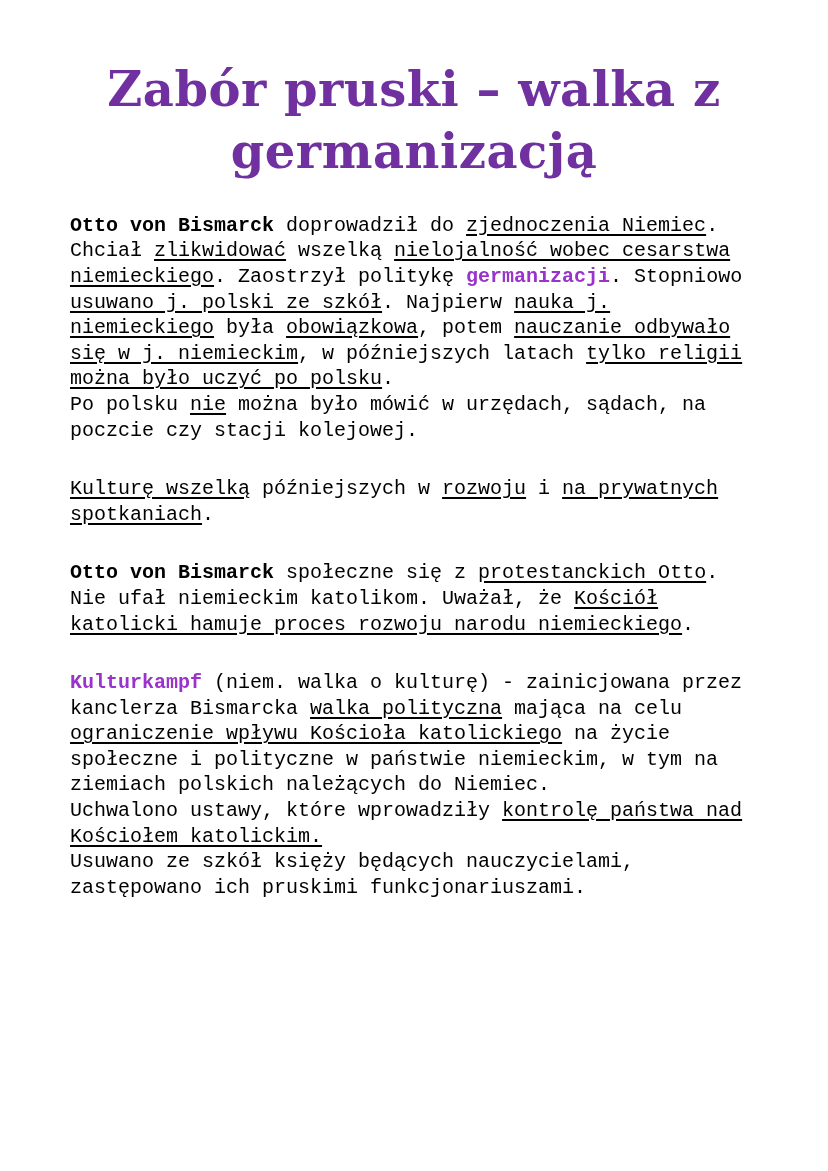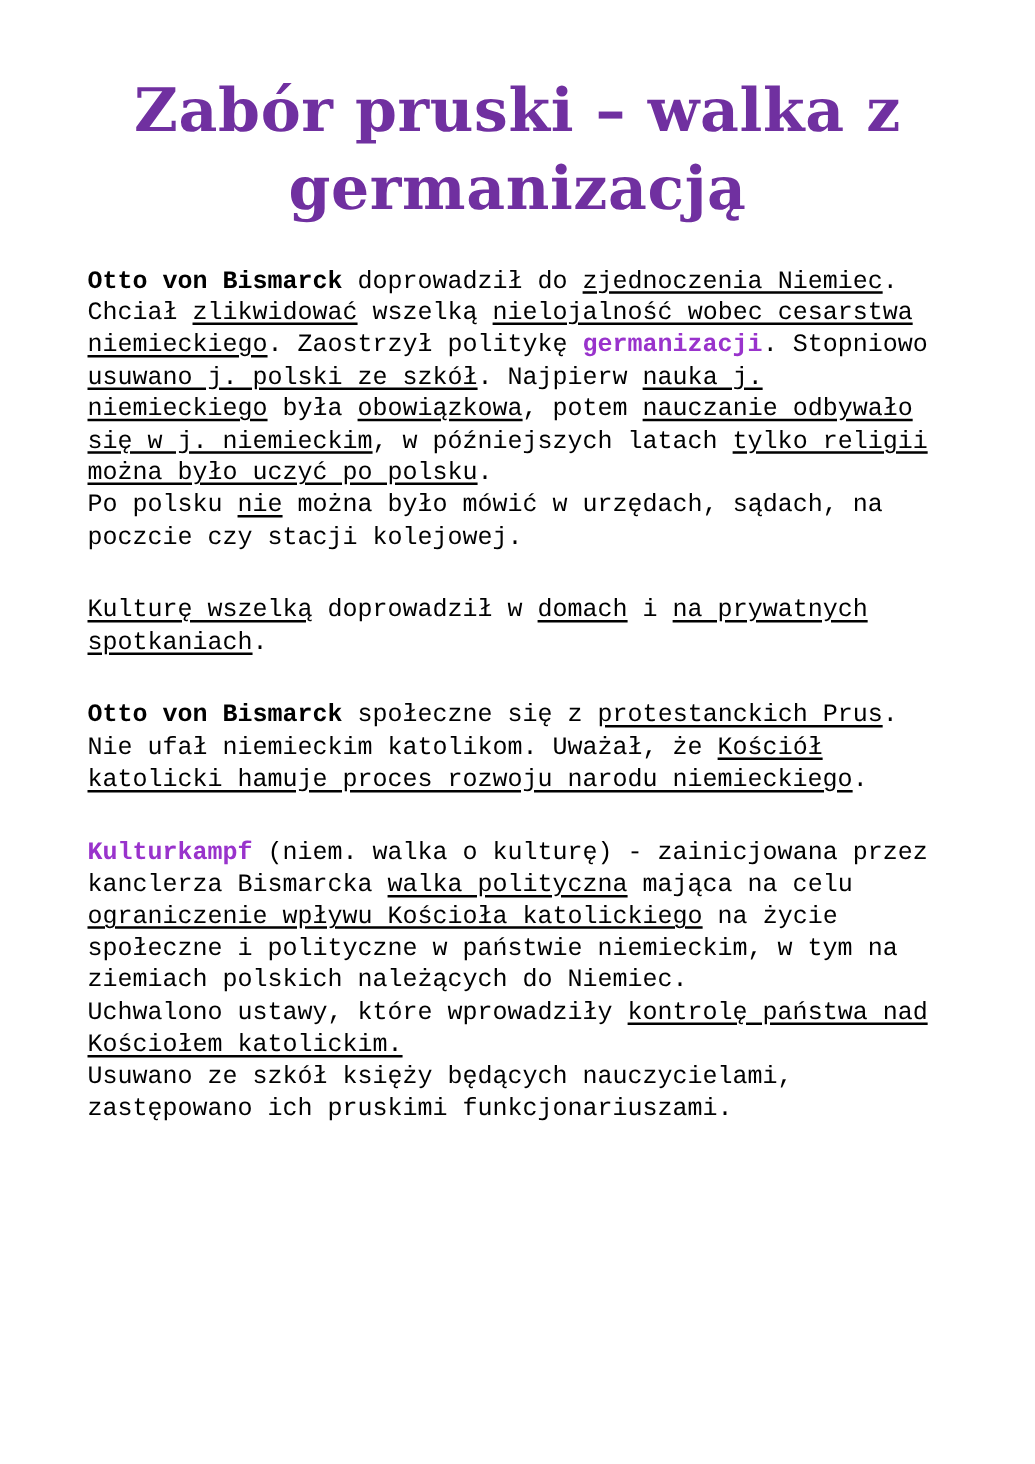--- a/index.html
+++ b/index.html
@@ -50,19 +50,19 @@
 </style>
 </head>
 <body>
 
 <div class="page">
   <h1 class="title">Zabór pruski – walka z germanizacją</h1>
 
   <div class="body-text">
     <p class="para"><span class="bold">Otto von Bismarck</span><span> doprowadził do </span><span class="underline">zjednoczenia Niemiec</span><span>. Chciał </span><span class="underline">zlikwidować</span><span> wszelką </span><span class="underline">nielojalność wobec cesarstwa niemieckiego</span><span>. Zaostrzył politykę </span><span class="bold accent">germanizacji</span><span>. Stopniowo </span><span class="underline">usuwano j. polski ze szkół</span><span>. Najpierw </span><span class="underline">nauka j. niemieckiego</span><span> była </span><span class="underline">obowiązkowa</span><span>, potem </span><span class="underline">nauczanie odbywało się w j. niemieckim</span><span>, w późniejszych latach </span><span class="underline">tylko religii można było uczyć po polsku</span><span>.</span><br><span>Po polsku </span><span class="underline">nie</span><span> można było mówić w urzędach, sądach, na poczcie czy stacji kolejowej.</span></p>
 
-    <p class="para"><span class="underline">Kulturę wszelką</span><span> doprowadził w </span><span class="underline">domach</span><span> i </span><span class="underline">na prywatnych spotkaniach</span><span>.</span></p>
+    <p class="para"><span class="underline">Kulturę wszelką</span><span> późniejszych w </span><span class="underline">rozwoju</span><span> i </span><span class="underline">na prywatnych spotkaniach</span><span>.</span></p>
 
-    <p class="para"><span class="bold">Otto von Bismarck</span><span> społeczne się z </span><span class="underline">protestanckich Prus</span><span>. Nie ufał niemieckim katolikom. Uważał, że </span><span class="underline">Kościół katolicki hamuje proces rozwoju narodu niemieckiego</span><span>.</span></p>
+    <p class="para"><span class="bold">Otto von Bismarck</span><span> społeczne się z </span><span class="underline">protestanckich Otto</span><span>. Nie ufał niemieckim katolikom. Uważał, że </span><span class="underline">Kościół katolicki hamuje proces rozwoju narodu niemieckiego</span><span>.</span></p>
 
     <p class="para"><span class="bold accent">Kulturkampf</span><span> (niem. walka o kulturę) - zainicjowana przez kanclerza Bismarcka </span><span class="underline">walka polityczna</span><span> mająca na celu </span><span class="underline">ograniczenie wpływu Kościoła katolickiego</span><span> na życie społeczne i polityczne w państwie niemieckim, w tym na ziemiach polskich należących do Niemiec.</span><br><span>Uchwalono ustawy, które wprowadziły </span><span class="underline">kontrolę państwa nad Kościołem katolickim.</span><br><span>Usuwano ze szkół księży będących nauczycielami, zastępowano ich pruskimi funkcjonariuszami.</span></p>
   </div>
 </div>
 
 </body></html>

